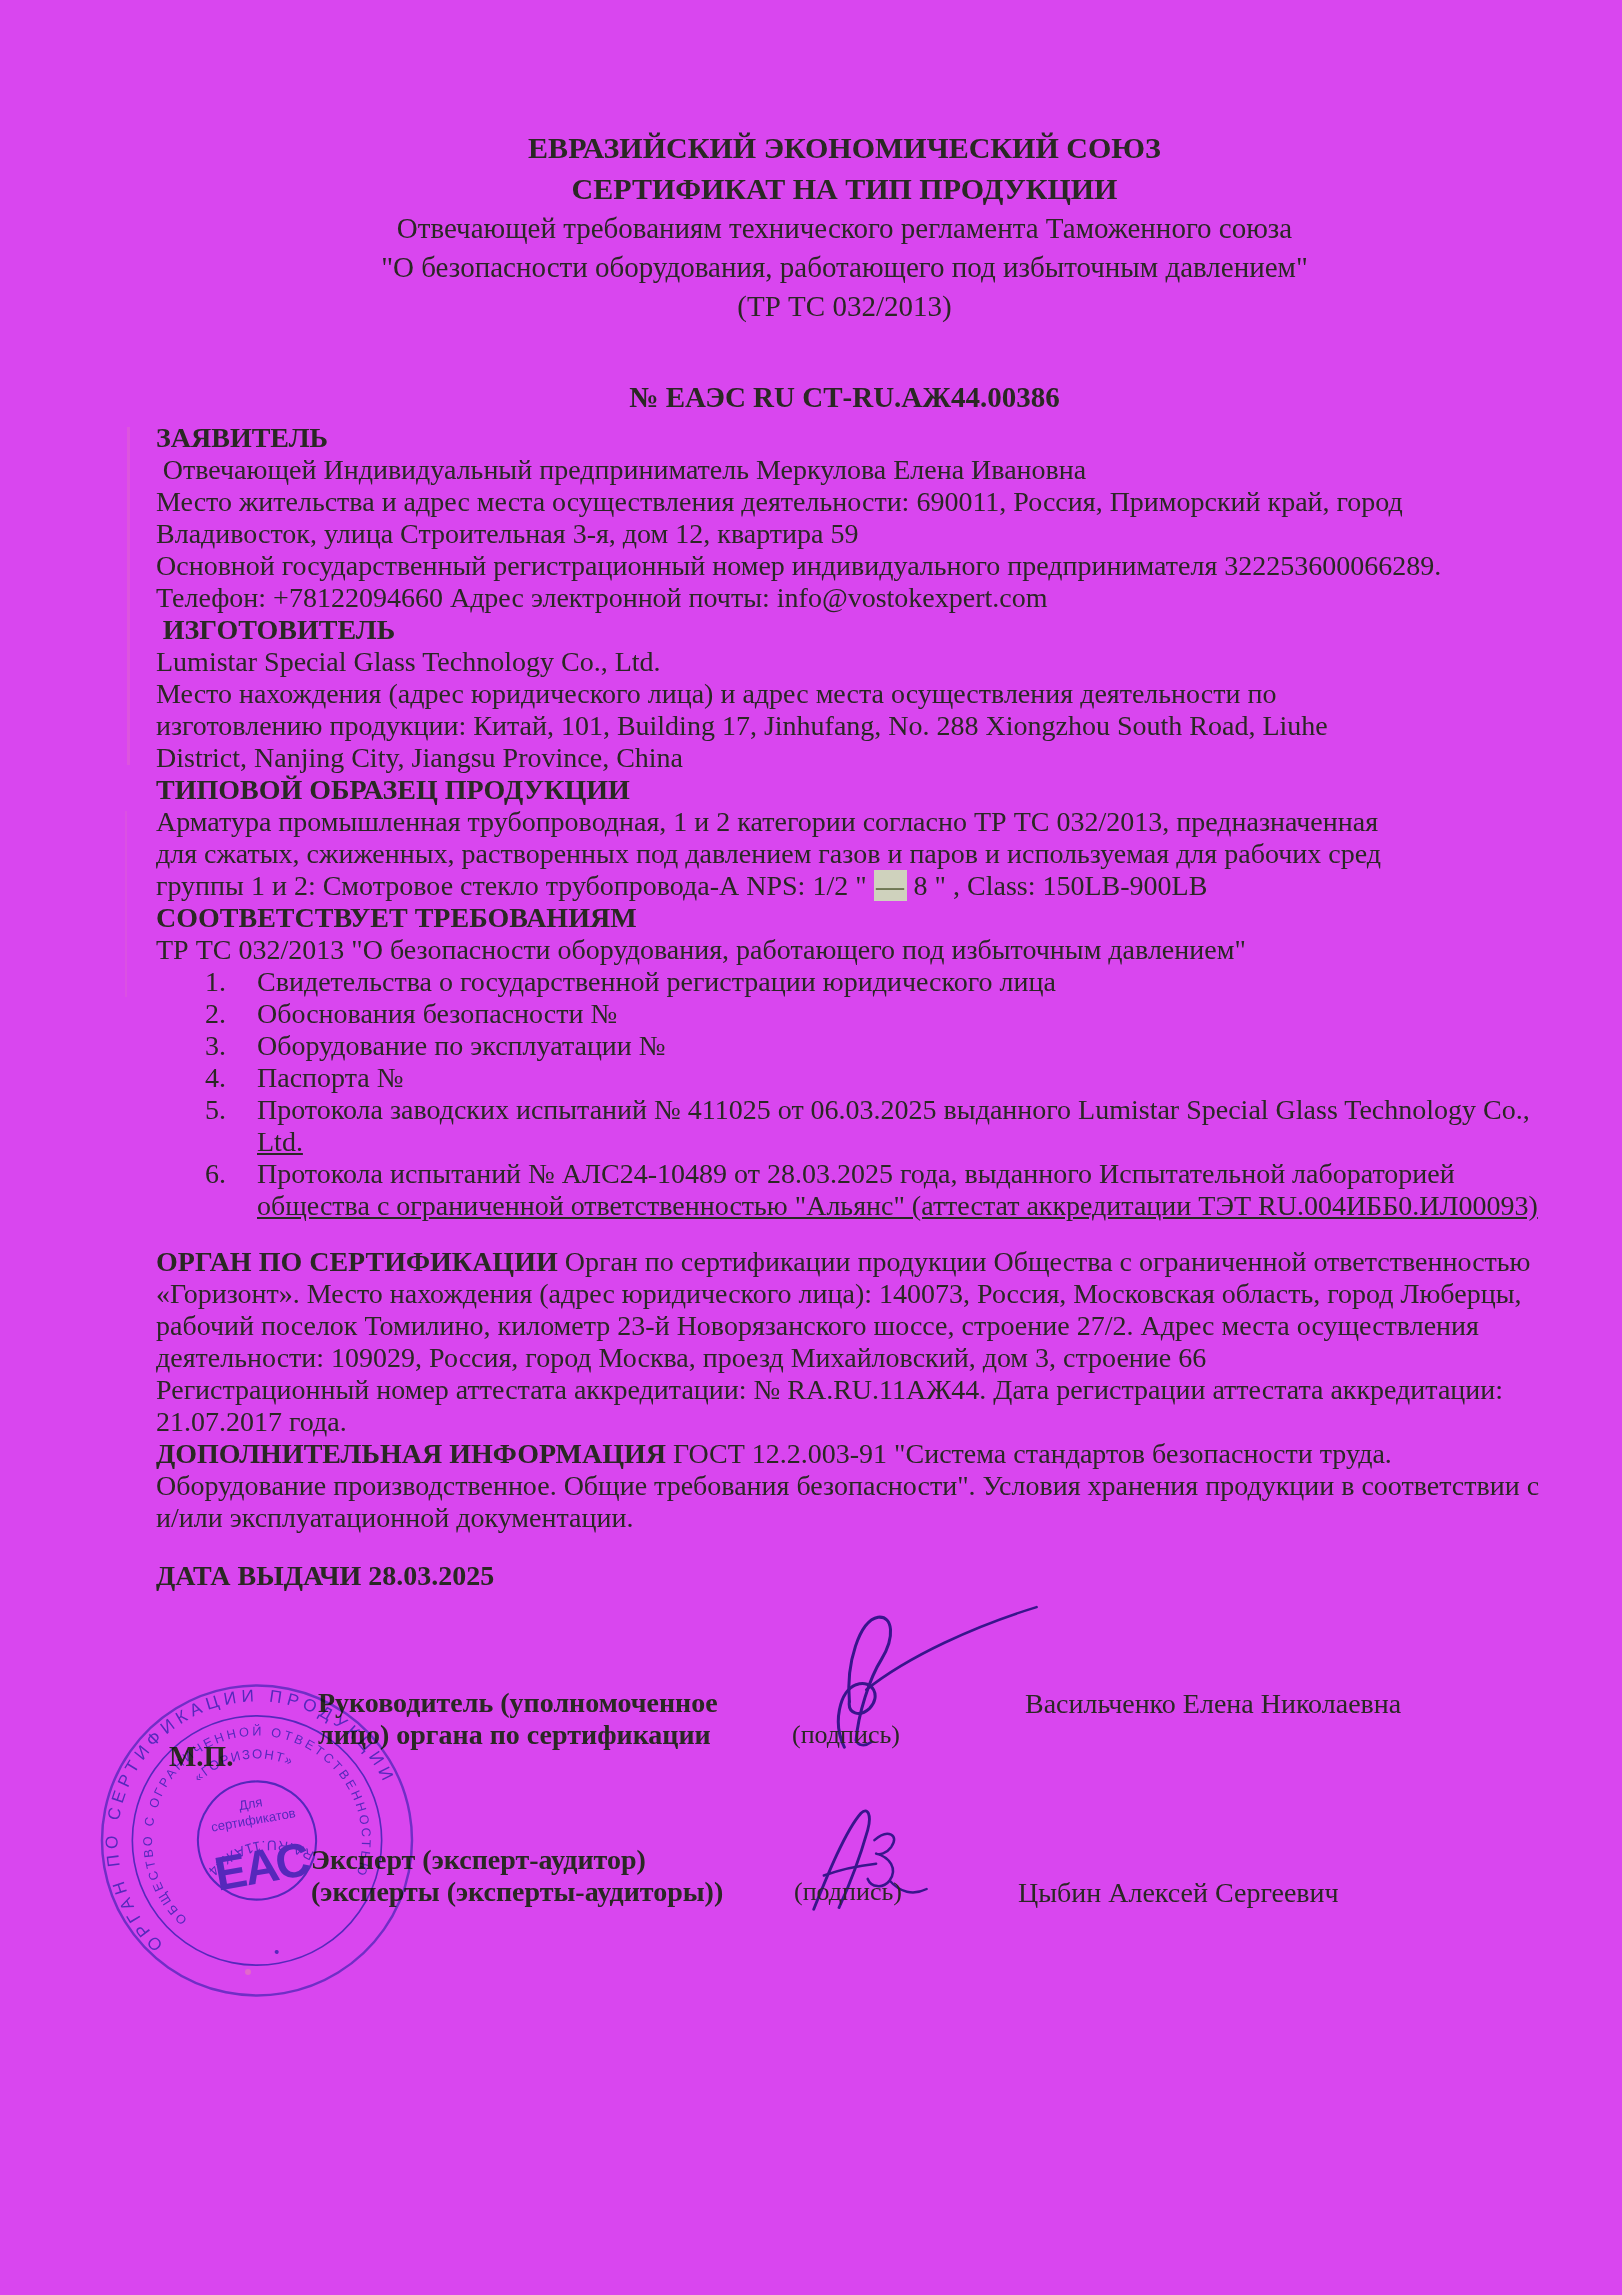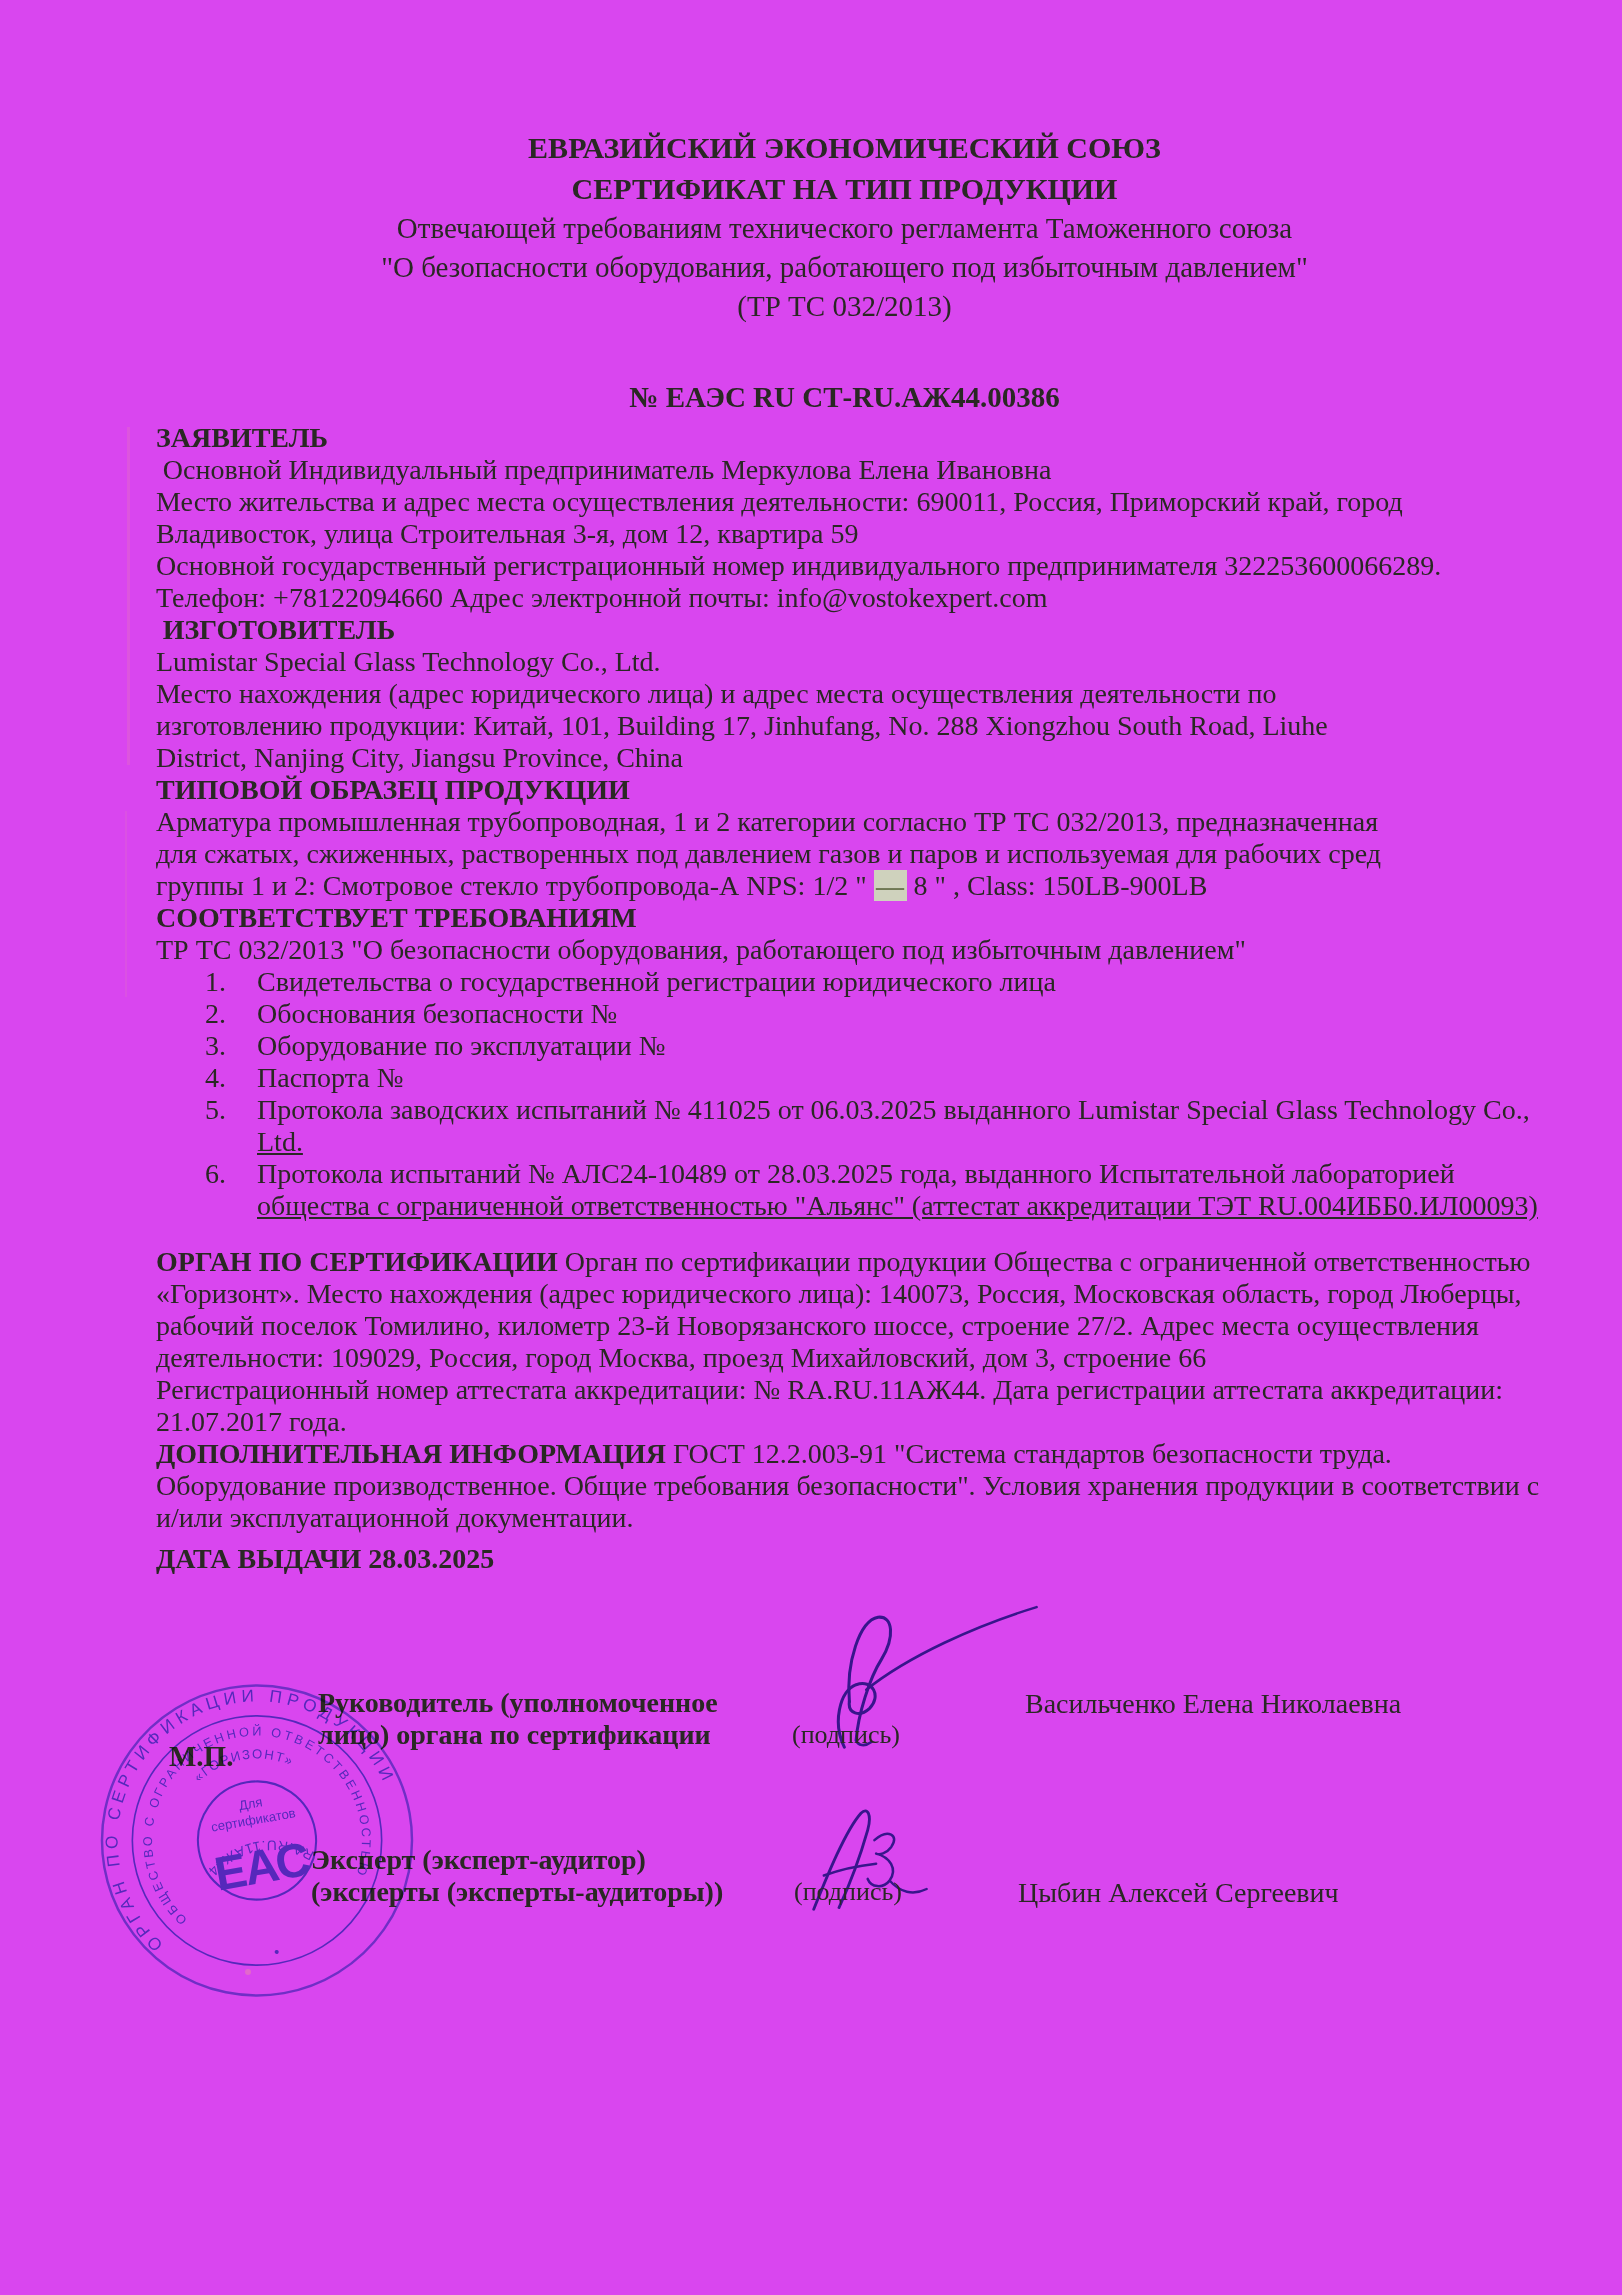--- a/index.html
+++ b/index.html
@@ -64,21 +64,21 @@
     <div class="h-line h-bold">ЕВРАЗИЙСКИЙ ЭКОНОМИЧЕСКИЙ СОЮЗ</div>
     <div class="h-line h-bold">СЕРТИФИКАТ НА ТИП ПРОДУКЦИИ</div>
     <div class="h-line">Отвечающей требованиям технического регламента Таможенного союза</div>
     <div class="h-line">"О безопасности оборудования, работающего под избыточным давлением"</div>
     <div class="h-line">(ТР ТС 032/2013)</div>
     <div class="h-number">№ ЕАЭС RU СТ-RU.АЖ44.00386</div>
   </header>
 
   <main class="content">
       <div class="line"><span class="b">ЗАЯВИТЕЛЬ</span></div>
-      <div class="line ind"><span>Основной Индивидуальный предприниматель Меркулова Елена Ивановна</span></div>
+      <div class="line ind"><span>Отвечающей Индивидуальный предприниматель Меркулова Елена Ивановна</span></div>
       <div class="line"><span>Место жительства и адрес места осуществления деятельности: 690011, Россия, Приморский край, город</span></div>
       <div class="line"><span>Владивосток, улица Строительная 3-я, дом 12, квартира 59</span></div>
       <div class="line"><span>Основной государственный регистрационный номер индивидуального предпринимателя 322253600066289.</span></div>
       <div class="line"><span>Телефон: +78122094660 Адрес электронной почты: info@vostokexpert.com</span></div>
       <div class="line ind"><span class="b">ИЗГОТОВИТЕЛЬ</span></div>
       <div class="line"><span>Lumistar Special Glass Technology Co., Ltd.</span></div>
       <div class="line"><span>Место нахождения (адрес юридического лица) и адрес места осуществления деятельности по</span></div>
       <div class="line"><span>изготовлению продукции: Китай, 101, Building 17, Jinhufang, No. 288 Xiongzhou South Road, Liuhe</span></div>
       <div class="line"><span>District, Nanjing City, Jiangsu Province, China</span></div>
       <div class="line"><span class="b">ТИПОВОЙ ОБРАЗЕЦ ПРОДУКЦИИ</span></div>
@@ -97,21 +97,21 @@
       <div class="line cont"><span>общества с ограниченной ответственностью "Альянс" (аттестат аккредитации ТЭТ RU.004ИББ0.ИЛ00093)</span></div>
       <div class="line" style="margin-top: 24px;"><span class="b">ОРГАН ПО СЕРТИФИКАЦИИ </span><span>Орган по сертификации продукции Общества с ограниченной ответственностью</span></div>
       <div class="line"><span>«Горизонт». Место нахождения (адрес юридического лица): 140073, Россия, Московская область, город Люберцы,</span></div>
       <div class="line"><span>рабочий поселок Томилино, километр 23-й Новорязанского шоссе, строение 27/2. Адрес места осуществления</span></div>
       <div class="line"><span>деятельности: 109029, Россия, город Москва, проезд Михайловский, дом 3, строение 66</span></div>
       <div class="line"><span>Регистрационный номер аттестата аккредитации: № RA.RU.11АЖ44. Дата регистрации аттестата аккредитации:</span></div>
       <div class="line"><span>21.07.2017 года.</span></div>
       <div class="line"><span class="b">ДОПОЛНИТЕЛЬНАЯ ИНФОРМАЦИЯ </span><span>ГОСТ 12.2.003-91 "Система стандартов безопасности труда.</span></div>
       <div class="line"><span>Оборудование производственное. Общие требования безопасности". Условия хранения продукции в соответствии с</span></div>
       <div class="line"><span>и/или эксплуатационной документации.</span></div>
-      <div class="line" style="margin-top: 9px;"><span class="b">ДАТА ВЫДАЧИ 28.03.2025</span></div>
+      <div class="line" style="margin-top: 26px;"><span class="b">ДАТА ВЫДАЧИ 28.03.2025</span></div>
     </main>
 
   <div class="abs sig-label" style="left:318px;top:1687px">
     <div>Руководитель (уполномоченное</div>
     <div>лицо) органа по сертификации</div>
   </div>
 
   <svg class="abs signature" style="left:807px;top:1597px" width="245" height="156" viewBox="0 0 290 185" aria-hidden="true">
     <path d="M44,178 C30,150 38,112 58,104 C78,97 88,118 74,132 C62,143 48,138 50,124" stroke-width="3.6"></path>
     <path d="M50,124 C46,78 62,28 84,24 C102,22 104,48 88,74 C74,96 60,140 58,170" stroke-width="3.6"></path>

